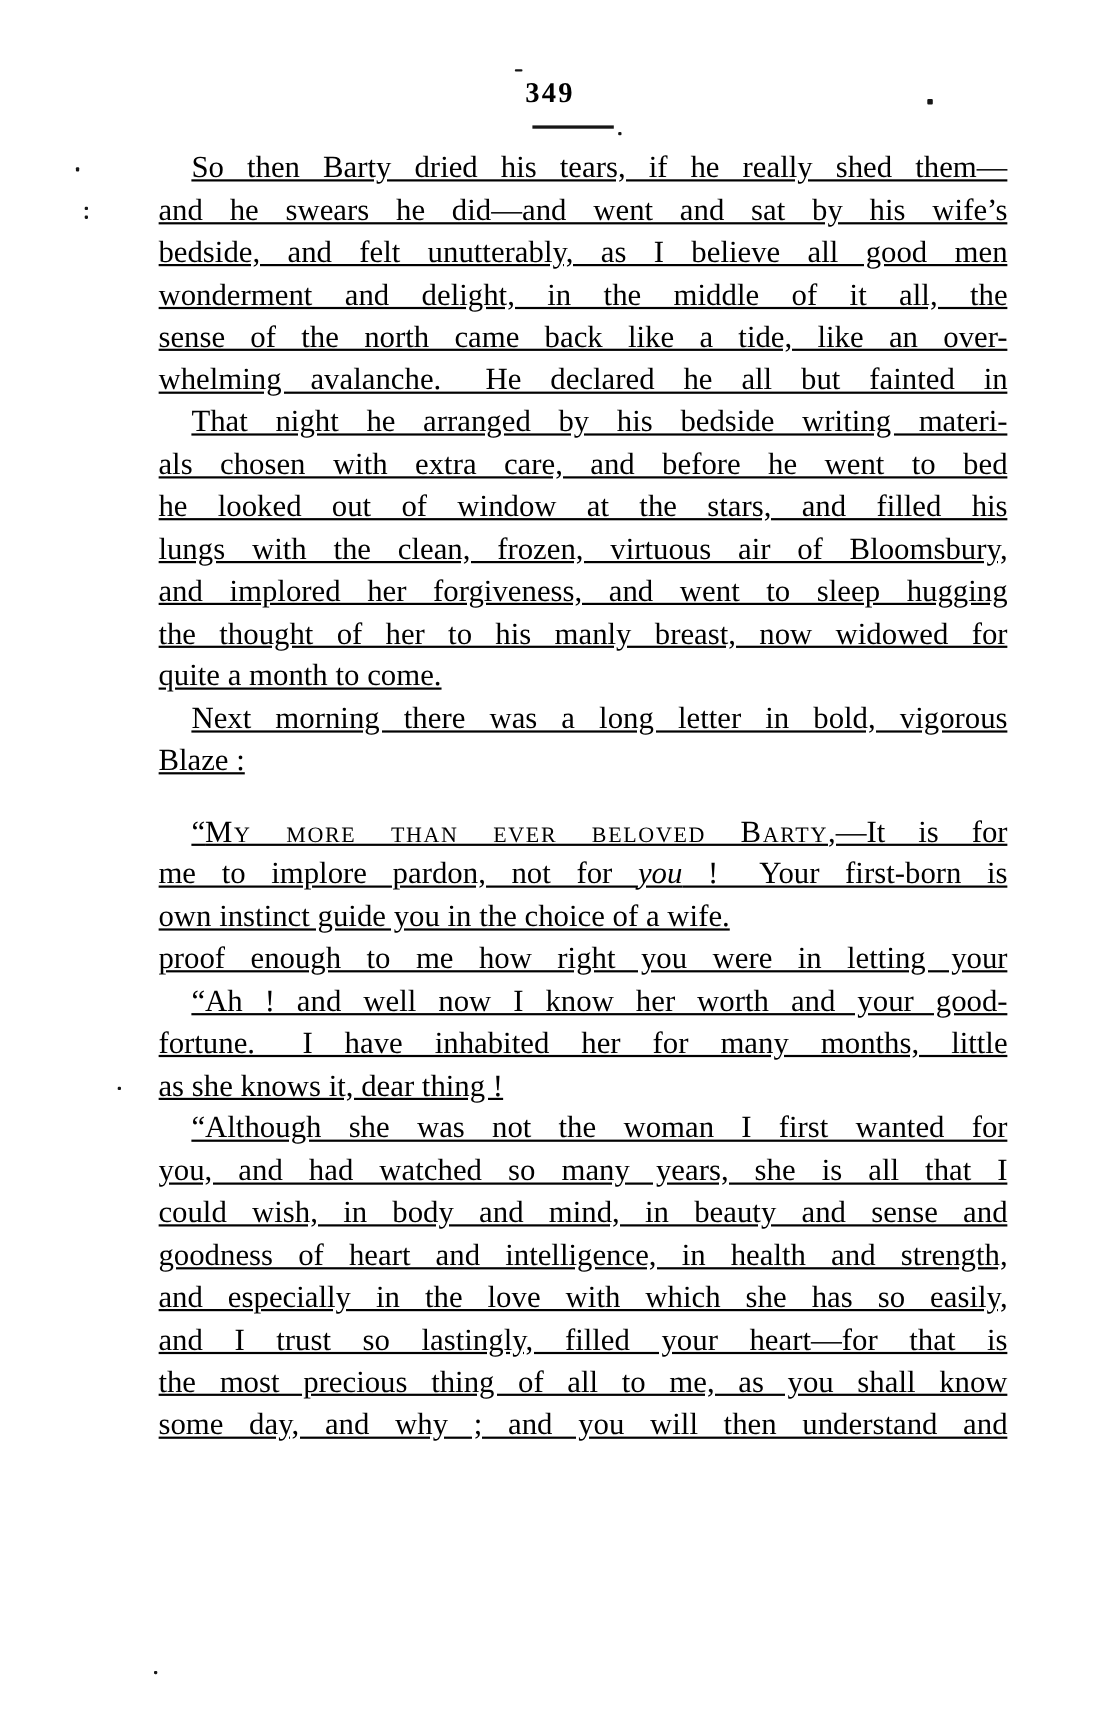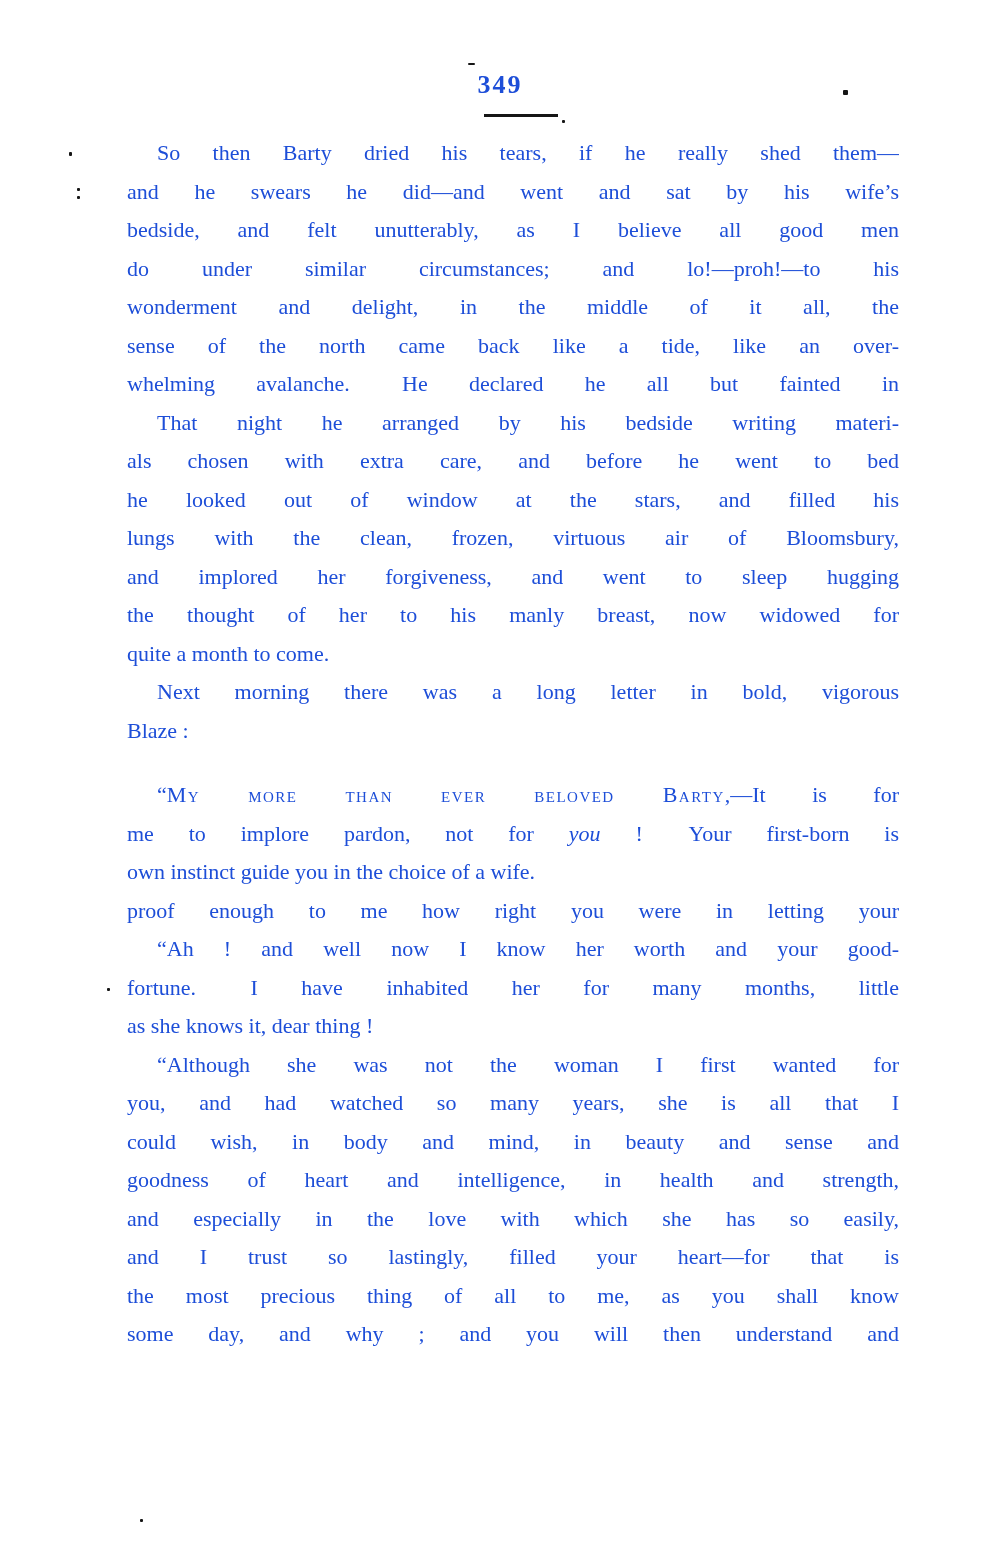--- a/index.html
+++ b/index.html
@@ -1,21 +1,21 @@
 <!DOCTYPE html>
 <html><head>
 <meta charset="utf-8">
 <style>
   html, body { margin: 0; padding: 0; background: #ffffff; }
   .page {
     position: relative;
     width: 996px;
     height: 1564px;
     background: #ffffff;
-    color: #1d4ed8;
+    color: #000000;
     font-family: "Liberation Serif", "DejaVu Serif", serif;
     overflow: hidden;
   }
   .page-number {
     position: absolute;
     top: 70px;
     left: 0;
     width: 1000px;
     text-align: center;
     font-size: 26px;
@@ -25,24 +25,25 @@
   .page-rule {
     position: absolute;
     top: 114px;
     left: 484px;
     width: 74px;
     height: 3px;
     background: #161616;
   }
   .text-block {
     position: absolute;
-    left: 127px;
+    left: 144px;
     top: 134px;
     width: 772px;
-    font-size: 22px;
+    font-size: 28px;
+    text-decoration: underline;
   }
   .para { margin: 0; }
   .para.gap { margin-top: 26px; }
   .line {
     height: 38.5px;
     line-height: 38.5px;
     text-align: justify;
     text-align-last: justify;
     overflow: hidden;
   }
@@ -59,21 +60,20 @@
 <div class="page">
 
   <div class="page-number">349</div>
   <div class="page-rule"></div>
 
   <div class="text-block" id="text-block">
       <div class="para">
         <div class="line indent"><span class="seg-normal">So then Barty dried his tears, if he really shed them—</span></div>
         <div class="line"><span class="seg-normal">and he swears he did—and went and sat by his wife’s</span></div>
         <div class="line"><span class="seg-normal">bedside, and felt unutterably, as I believe all good men</span></div>
-        <div class="line"><span class="seg-normal">do under similar circumstances; and lo!—proh!—to his</span></div>
         <div class="line"><span class="seg-normal">wonderment and delight, in the middle of it all, the</span></div>
         <div class="line"><span class="seg-normal">sense of the north came back like a tide, like an over-</span></div>
         <div class="line"><span class="seg-normal">whelming avalanche.  He declared he all but fainted in</span></div>
       </div>
       <div class="para">
         <div class="line indent"><span class="seg-normal">That night he arranged by his bedside writing materi-</span></div>
         <div class="line"><span class="seg-normal">als chosen with extra care, and before he went to bed</span></div>
         <div class="line"><span class="seg-normal">he looked out of window at the stars, and filled his</span></div>
         <div class="line"><span class="seg-normal">lungs with the clean, frozen, virtuous air of Bloomsbury,</span></div>
         <div class="line"><span class="seg-normal">and implored her forgiveness, and went to sleep hugging</span></div>

